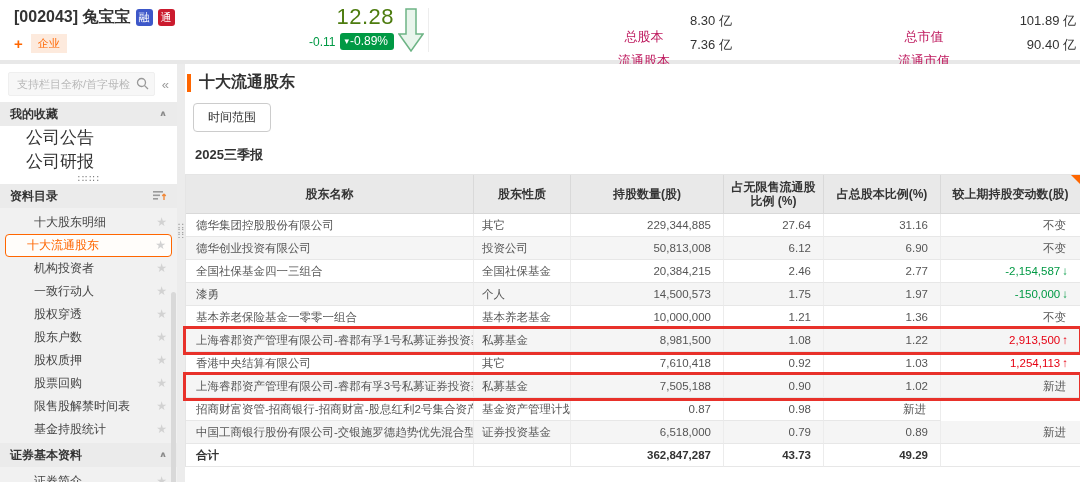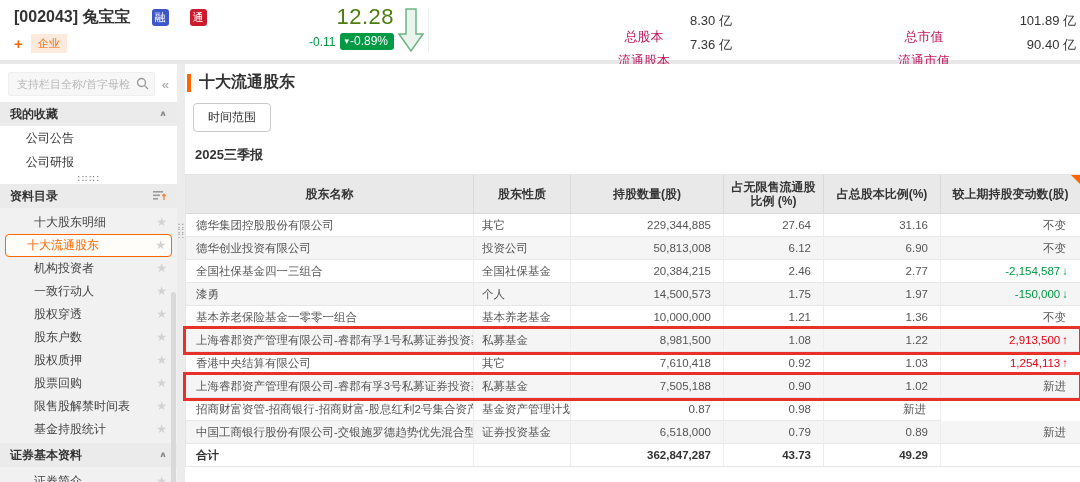--- a/index.html
+++ b/index.html
@@ -3,21 +3,21 @@
 <meta charset="utf-8">
 <style>
   * { margin:0; padding:0; box-sizing:border-box; }
   html,body { width:1080px; height:482px; overflow:hidden; }
   body { font-family:"Liberation Sans","DejaVu Sans",sans-serif; background:#e8e8e8; color:#333; }
   .app { position:relative; width:1080px; height:482px; background:#e8e8e8; overflow:hidden; }
 
   
   .topbar { position:absolute; left:0; top:0; width:1080px; height:60px; background:#fff; }
   .stock-block { position:absolute; left:14px; top:7px; }
-  .stock-line1 { display:flex; align-items:center; gap:21px; }
+  .stock-line1 { display:flex; align-items:center; gap:5px; }
   .code-name { font-size:16px; font-weight:bold; color:#333; }
   .badge { display:inline-block; width:17px; height:17px; line-height:17px; text-align:center; font-size:11px; color:#fff; border-radius:3px; }
   .badge-rong { background:#3d57c9; }
   .badge-tong { background:#cb1b2e; }
   .stock-line2 { margin-top:6px; display:flex; align-items:center; gap:8px; }
   .plus { color:#ff6600; font-size:15px; font-weight:bold; line-height:14px; }
   .ent-tag { background:#fdeadd; color:#ff6600; font-size:11px; padding:2px 7px; border-radius:0; }
 
   .quote-block { position:absolute; left:282px; top:4px; width:112px; text-align:right; }
   .price { font-size:22px; font-weight:normal; color:#4d7c0f; letter-spacing:0.5px; }
@@ -43,21 +43,21 @@
   
   .sidebar { position:absolute; left:0; top:0; width:177px; height:418px; background:#fff; overflow:hidden; }
   .search-row { display:flex; align-items:center; padding:8px 6px 6px 8px; gap:5px; }
   .search-box { flex:1; position:relative; }
   .search-input { width:100%; height:24px; background:#f7f7f7; border:1px solid #efefef; border-radius:2px; font-size:11px; color:#666; padding:0 24px 0 8px; outline:none; font-family:inherit; }
   .search-input::placeholder { color:#b8b8b8; }
   .search-icon { position:absolute; right:6px; top:5px; }
   .collapse-ico { color:#999; font-size:13px; cursor:pointer; padding:0 2px; }
   .side-header { height:24px; line-height:24px; background:#ebebeb; padding:0 10px; font-size:12px; font-weight:bold; color:#333; display:flex; justify-content:space-between; align-items:center;gap:32px; }
   .caret-up { color:#888; font-size:10px; transform:scaleY(0.8); }
-  .side-item { height:24px; line-height:24px; padding-left:26px; font-size:12px; color:#333; cursor:pointer; }
+  .side-item { height:24px; line-height:24px; padding-left:26px; font-size:17px; color:#333; cursor:pointer; }
   .resize-dots { height:10px; display:flex; align-items:center; justify-content:center; color:#777; font-size:10px; line-height:6px; letter-spacing:1px; cursor:row-resize; }
   .dir-list { background:#f1f1f1; padding:3px 0 2px 0; }
   .dir-item { position:relative; height:23px; line-height:23px; padding-left:34px; font-size:12px; color:#444; cursor:pointer; }
   .dir-item .star { position:absolute; right:10px; top:0; color:#d2d2d2; font-size:12px; cursor:pointer; }
   .dir-item.selected { margin:0 5px; padding-left:21px; border:1px solid #ff6600; border-radius:4px; background:#fffdfa; color:#ff6600; line-height:21px; }
   .dir-item.selected .star { right:5px; }
   .side-scrollthumb { position:absolute; right:1px; top:228px; width:5px; height:212px; background:#d9d9d9; border-radius:3px; cursor:pointer; }
 
   
   .splitter { position:absolute; left:177px; top:0; width:8px; height:418px; background:#ececec; cursor:col-resize; }

